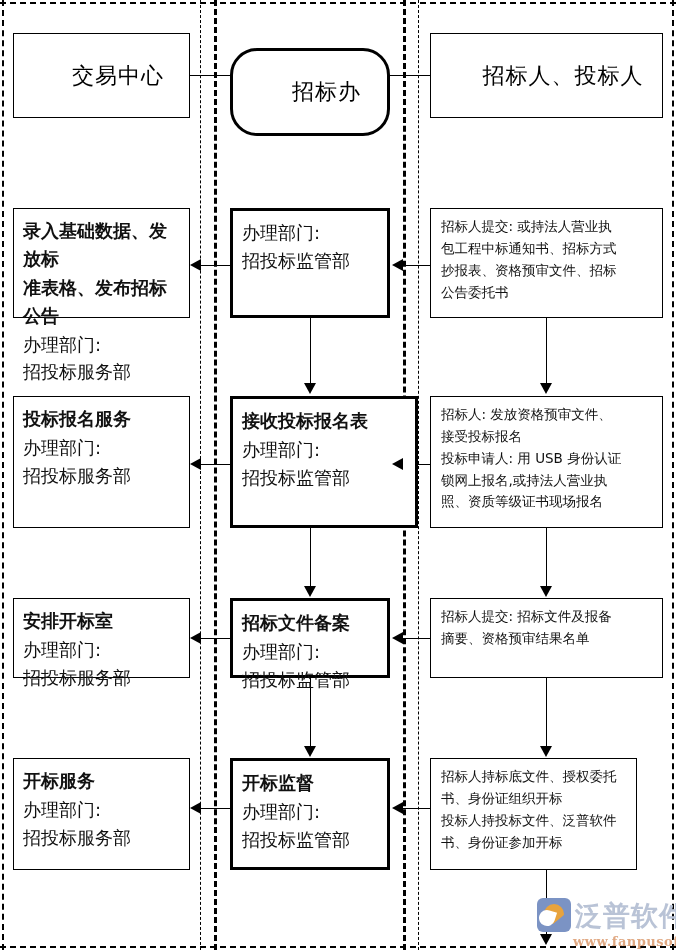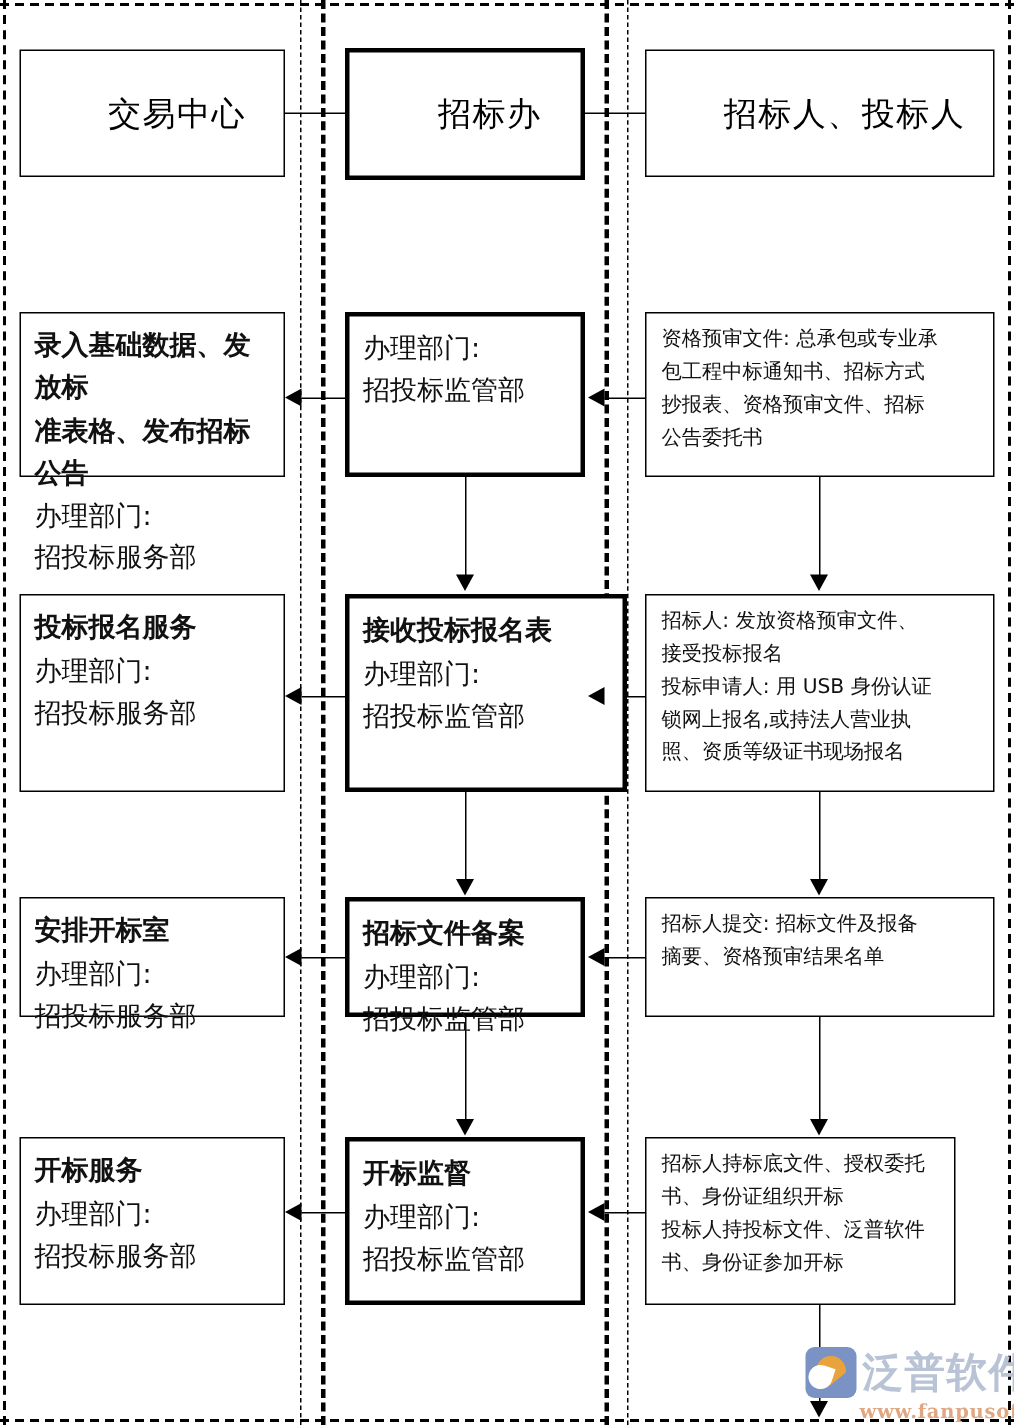--- a/index.html
+++ b/index.html
@@ -184,21 +184,21 @@
   <div class="lane-div thick" style="left:403px;"></div>
   <div class="lane-div thin" style="left:418px;"></div>
   <div class="lane-edge" style="left:672px;"></div>
   <div class="lane-top" style="top:2px;"></div>
   <div class="lane-bottom" style="top:946px;"></div>
 
   <div class="box hdr" style="left:13px;top:33px;width:177px;height:85px;">
     <span>交易中心</span>
   </div>
 
-  <div class="box hdr strong" style="left:230px;top:32px;width:160px;height:88px;">
+  <div class="box hdr strong" style="left:230px;top:48px;width:160px;height:88px;border-radius:27px;">
     <span>招标办</span>
   </div>
 
   <div class="box hdr" style="left:430px;top:33px;width:233px;height:85px;">
     <span>招标人、投标人</span>
   </div>
 
   <div class="hline" style="left:190px;top:75px;width:40px;"></div>
   <div class="hline" style="left:390px;top:75px;width:40px;"></div>
 
@@ -208,21 +208,21 @@
     <span class="ln">办理部门:</span>
     <span class="ln">招投标服务部</span>
   </div>
 
   <div class="box proc strong" style="left:230px;top:208px;width:160px;height:110px;">
     <span class="ln">办理部门:</span>
     <span class="ln">招投标监管部</span>
   </div>
 
   <div class="box note" style="left:430px;top:208px;width:233px;height:110px;">
-    <span class="ln">资格预审文件: 总承包或专业承</span>
+    <span class="ln">招标人提交: 或持法人营业执</span>
     <span class="ln">包工程中标通知书、招标方式</span>
     <span class="ln">抄报表、资格预审文件、招标</span>
     <span class="ln">公告委托书</span>
   </div>
 
   <div class="hline" style="left:201px;top:265px;width:29px;"></div>
   <div class="arrow-left" style="left:190px;top:259px;"></div>
   <div class="hline" style="left:403px;top:265px;width:27px;"></div>
   <div class="arrow-left" style="left:392px;top:259px;"></div>
 

